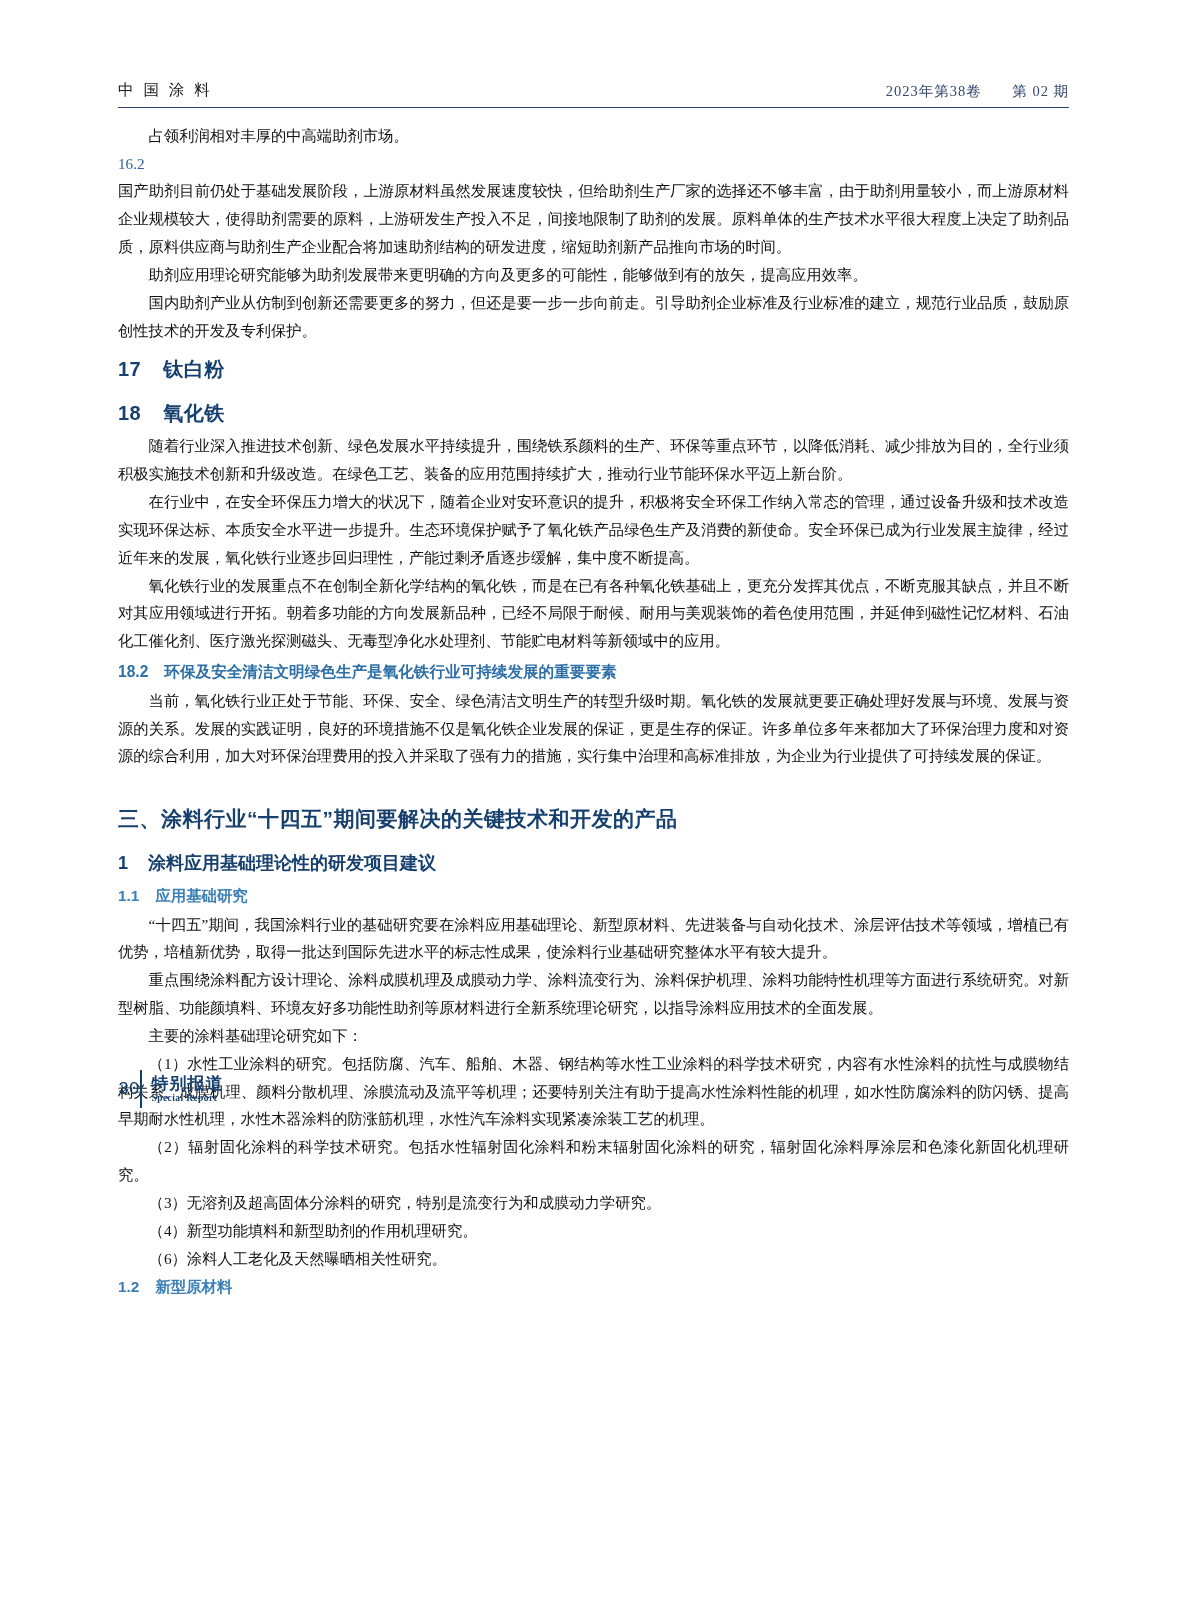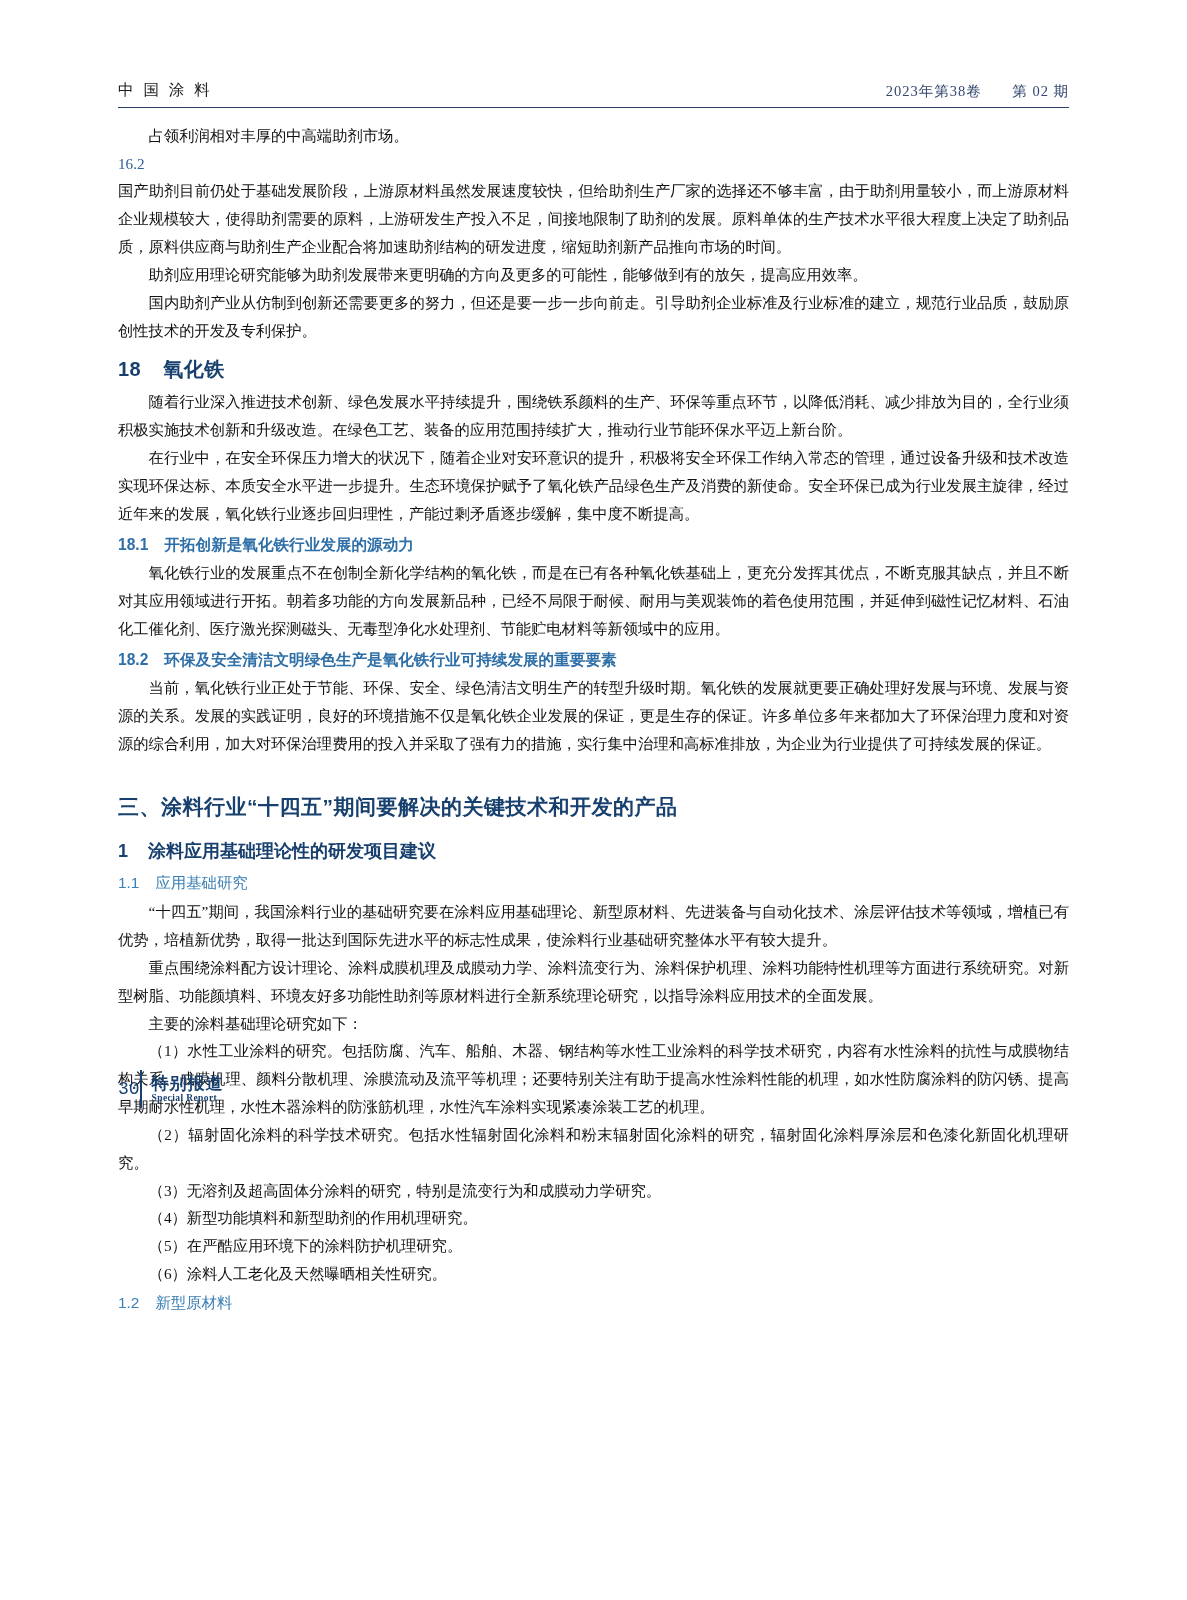--- a/index.html
+++ b/index.html
@@ -112,21 +112,21 @@
     font-weight: bold;
     font-family: "Liberation Sans", sans-serif;
     line-height: 1.9;
   }
   h2.major .n { margin-right: 20px; }
 
   h3.minor {
     margin: 0;
     font-size: 15.4px;
     color: #3a7fb5;
-    font-weight: normal;
+    font-weight: bold;
     font-family: "Liberation Sans", sans-serif;
     line-height: 1.95;
   }
   h3.minor .n { margin-right: 16px; }
 
   
   .footer {
     position: absolute;
     left: 118px;
     bottom: 62px;
@@ -189,30 +189,30 @@
     <p class="noindent" style="text-indent:2em;">占领利润相对丰厚的中高端助剂市场。</p>
 
     <div class="numbered">
       <div class="num">16.2</div>
       <p class="txt">国产助剂目前仍处于基础发展阶段，上游原材料虽然发展速度较快，但给助剂生产厂家的选择还不够丰富，由于助剂用量较小，而上游原材料企业规模较大，使得助剂需要的原料，上游研发生产投入不足，间接地限制了助剂的发展。原料单体的生产技术水平很大程度上决定了助剂品质，原料供应商与助剂生产企业配合将加速助剂结构的研发进度，缩短助剂新产品推向市场的时间。</p>
     </div>
 
     <p>助剂应用理论研究能够为助剂发展带来更明确的方向及更多的可能性，能够做到有的放矢，提高应用效率。</p>
     <p>国内助剂产业从仿制到创新还需要更多的努力，但还是要一步一步向前走。引导助剂企业标准及行业标准的建立，规范行业品质，鼓励原创性技术的开发及专利保护。</p>
 
+    <h2 class="sec">
+      <span class="n">17</span><span>钛白粉</span>
+    </h2>
 
     <h2 class="sec">
       <span class="n">18</span><span>氧化铁</span>
     </h2>
     <p>随着行业深入推进技术创新、绿色发展水平持续提升，围绕铁系颜料的生产、环保等重点环节，以降低消耗、减少排放为目的，全行业须积极实施技术创新和升级改造。在绿色工艺、装备的应用范围持续扩大，推动行业节能环保水平迈上新台阶。</p>
     <p>在行业中，在安全环保压力增大的状况下，随着企业对安环意识的提升，积极将安全环保工作纳入常态的管理，通过设备升级和技术改造实现环保达标、本质安全水平进一步提升。生态环境保护赋予了氧化铁产品绿色生产及消费的新使命。安全环保已成为行业发展主旋律，经过近年来的发展，氧化铁行业逐步回归理性，产能过剩矛盾逐步缓解，集中度不断提高。</p>
 
-    <h3 class="sub">
-      <span class="n">18.1</span><span>开拓创新是氧化铁行业发展的源动力</span>
-    </h3>
     <p>氧化铁行业的发展重点不在创制全新化学结构的氧化铁，而是在已有各种氧化铁基础上，更充分发挥其优点，不断克服其缺点，并且不断对其应用领域进行开拓。朝着多功能的方向发展新品种，已经不局限于耐候、耐用与美观装饰的着色使用范围，并延伸到磁性记忆材料、石油化工催化剂、医疗激光探测磁头、无毒型净化水处理剂、节能贮电材料等新领域中的应用。</p>
 
     <h3 class="sub">
       <span class="n">18.2</span><span>环保及安全清洁文明绿色生产是氧化铁行业可持续发展的重要要素</span>
     </h3>
     <p>当前，氧化铁行业正处于节能、环保、安全、绿色清洁文明生产的转型升级时期。氧化铁的发展就更要正确处理好发展与环境、发展与资源的关系。发展的实践证明，良好的环境措施不仅是氧化铁企业发展的保证，更是生存的保证。许多单位多年来都加大了环保治理力度和对资源的综合利用，加大对环保治理费用的投入并采取了强有力的措施，实行集中治理和高标准排放，为企业为行业提供了可持续发展的保证。</p>
 
     <h1 class="chapter">三、涂料行业“十四五”期间要解决的关键技术和开发的产品</h1>
 
     <h2 class="major">
@@ -224,21 +224,20 @@
     </h3>
 
     <p>“十四五”期间，我国涂料行业的基础研究要在涂料应用基础理论、新型原材料、先进装备与自动化技术、涂层评估技术等领域，增植已有优势，培植新优势，取得一批达到国际先进水平的标志性成果，使涂料行业基础研究整体水平有较大提升。</p>
     <p>重点围绕涂料配方设计理论、涂料成膜机理及成膜动力学、涂料流变行为、涂料保护机理、涂料功能特性机理等方面进行系统研究。对新型树脂、功能颜填料、环境友好多功能性助剂等原材料进行全新系统理论研究，以指导涂料应用技术的全面发展。</p>
     <p>主要的涂料基础理论研究如下：</p>
 
     <p>（1）水性工业涂料的研究。包括防腐、汽车、船舶、木器、钢结构等水性工业涂料的科学技术研究，内容有水性涂料的抗性与成膜物结构关系、成膜机理、颜料分散机理、涂膜流动及流平等机理；还要特别关注有助于提高水性涂料性能的机理，如水性防腐涂料的防闪锈、提高早期耐水性机理，水性木器涂料的防涨筋机理，水性汽车涂料实现紧凑涂装工艺的机理。</p>
     <p>（2）辐射固化涂料的科学技术研究。包括水性辐射固化涂料和粉末辐射固化涂料的研究，辐射固化涂料厚涂层和色漆化新固化机理研究。</p>
     <p>（3）无溶剂及超高固体分涂料的研究，特别是流变行为和成膜动力学研究。</p>
     <p>（4）新型功能填料和新型助剂的作用机理研究。</p>
-    <p>（5）在严酷应用环境下的涂料防护机理研究。</p>
     <p>（6）涂料人工老化及天然曝晒相关性研究。</p>
 
     <h3 class="minor">
       <span class="n">1.2</span><span>新型原材料</span>
     </h3>
 
   </div>
 
   <div class="footer">
     <div class="pageno">30</div>

